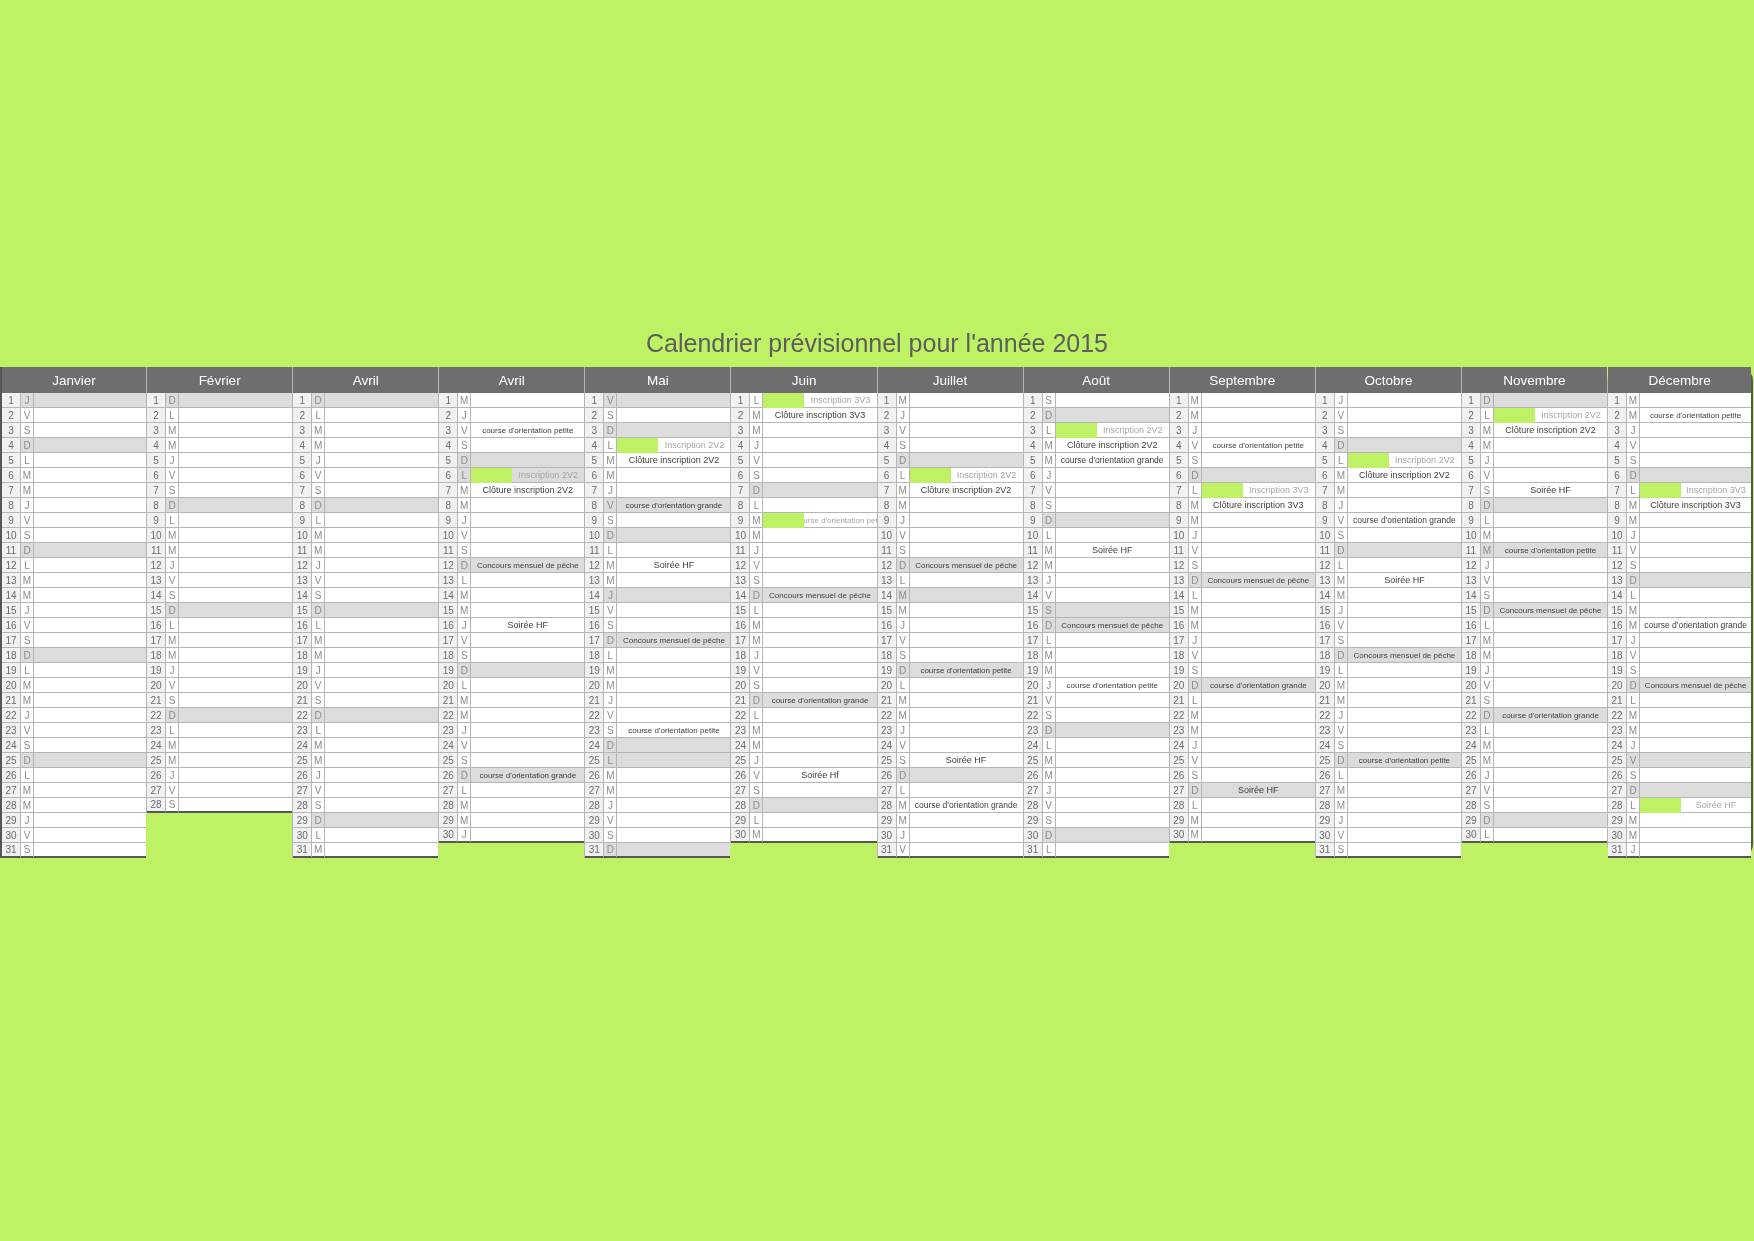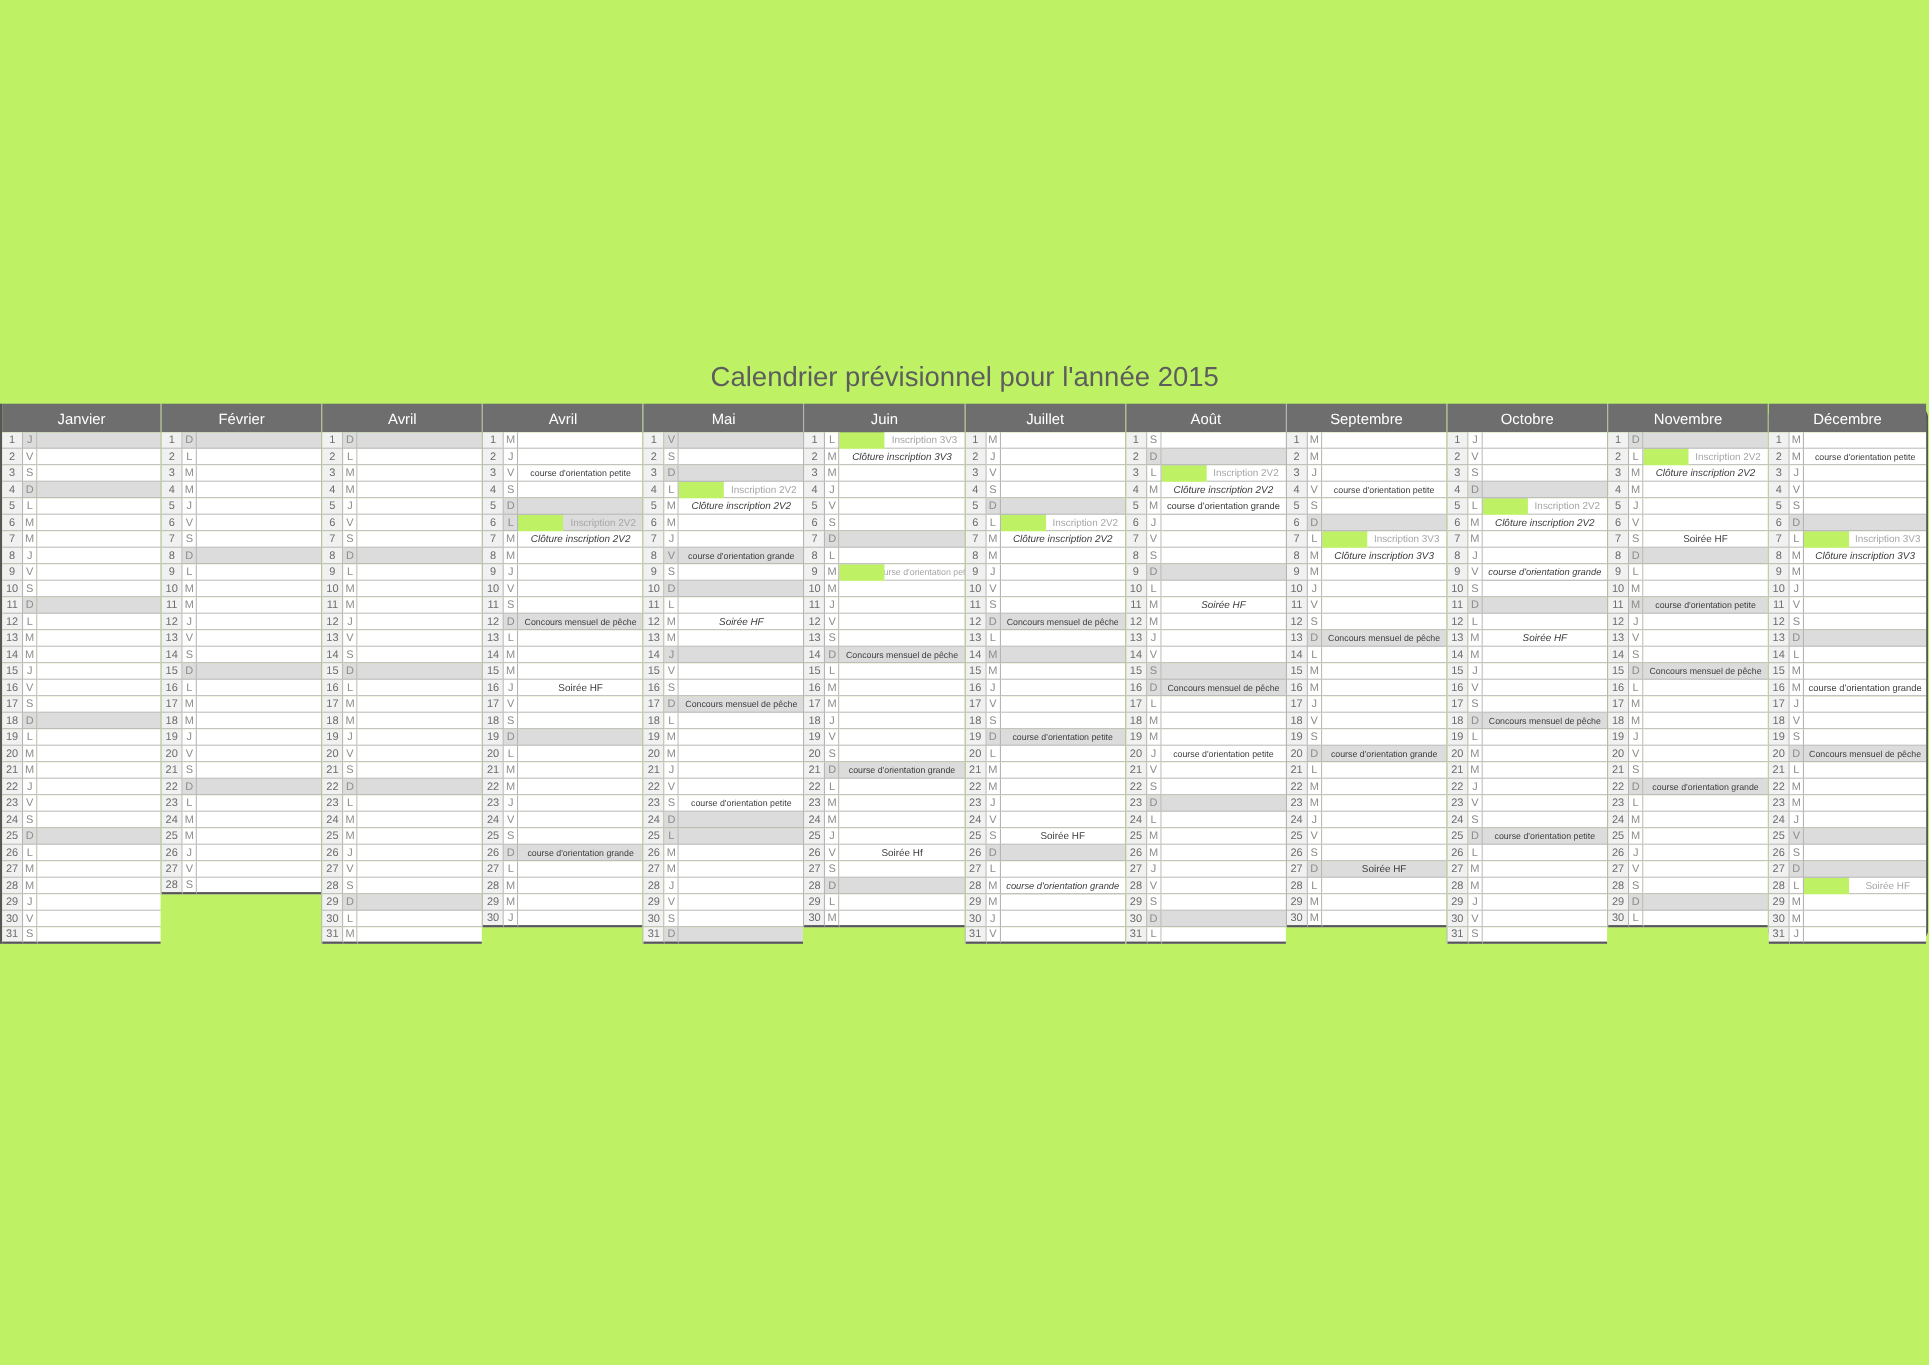--- a/index.html
+++ b/index.html
@@ -17,21 +17,21 @@
   .drow>div{box-sizing:border-box;border-bottom:1px solid #b5b5b5;overflow:hidden;
             display:flex;align-items:center;justify-content:center;}
   .drow:last-child>div{border-bottom:2px solid #565656;}
   .num{width:19px;background:#f1f1f1;border-right:1px solid #b5b5b5;
        font-size:10px;color:#6b6b6b;}
   .wd{width:13px;background:#ffffff;border-right:1px solid #b5b5b5;
       font-size:10px;color:#8c8c8c;}
   .ev{flex:1;background:#ffffff;font-size:9px;color:#3d3d3d;white-space:nowrap;}
   .wd.off,.ev.off{background:#dcdcdc;}
   .ev.g{color:#a6a6a6;margin-left:41px;}
-  .ev.i{font-style:italic;}
+  .ev.i{}
   .ev.long{font-size:8px;}
   .ev.w{white-space:normal;font-size:8.5px;line-height:8px;text-align:center;
         overflow:visible;position:relative;z-index:2;}
 </style>
 </head>
 <body>
 
 <div class="page">
   <div class="title">Calendrier prévisionnel pour l'année 2015</div>
   <div class="calendar">

